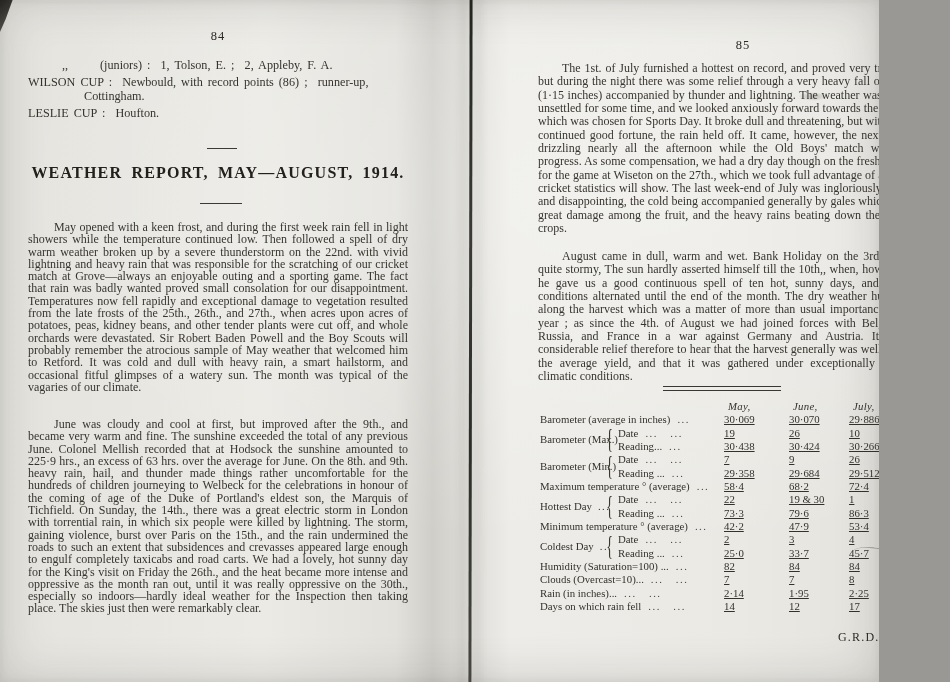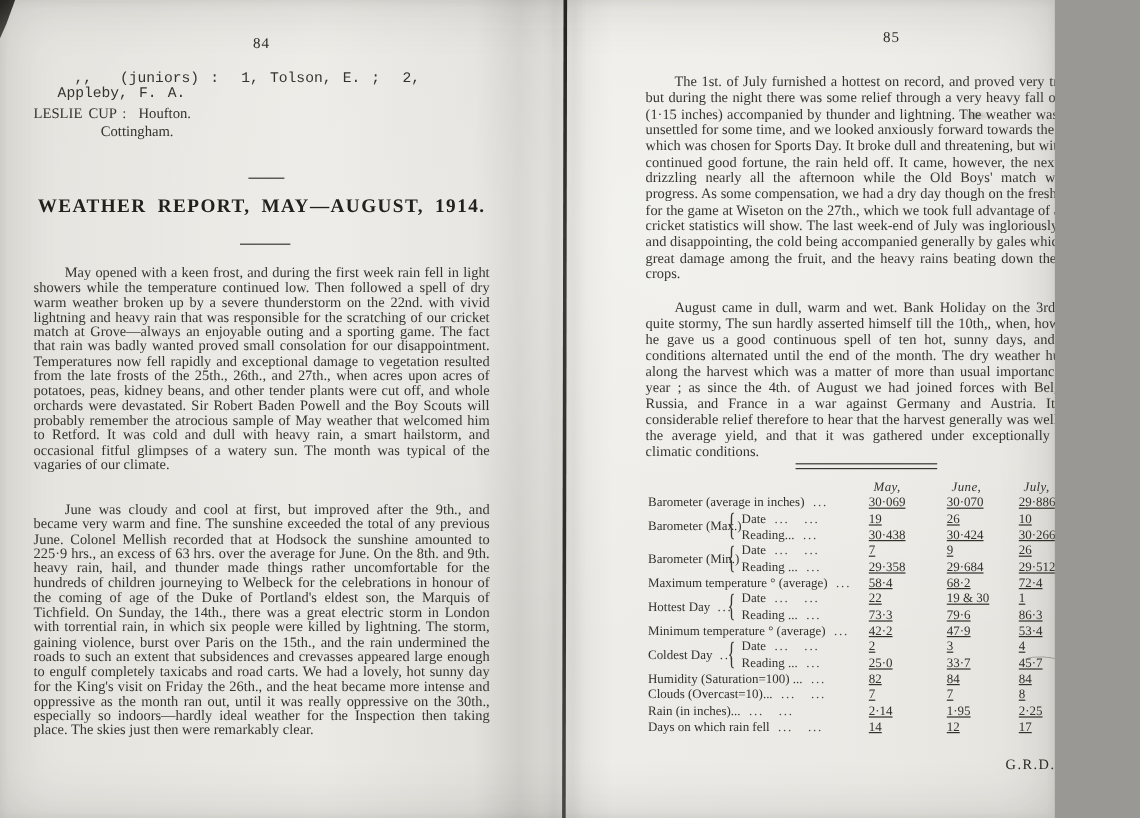--- a/index.html
+++ b/index.html
@@ -37,25 +37,25 @@
     position:absolute; left:852px; top:548px; width:52px; height:16px;
     border-top:1px solid rgba(95,92,84,.45); border-radius:50%;
     transform:rotate(10deg);
   }
   .page { position:absolute; top:0; height:682px; }
   .page-left  { left:28px;  width:380px; }
   .page-right { left:538px; width:410px; }
 
   .page-number { position:absolute; width:100%; text-align:center; font-size:12.5px; letter-spacing:1px; color:#2e2b25; }
   .pn-84 { top:29px; }
-  .pn-85 { top:24px; }
+  .pn-85 { top:38px; }
 
   .awards { position:absolute; top:52px; left:0; width:380px; font-size:12.2px; word-spacing:2px; }
   .aw { line-height:13px; white-space:pre-wrap; }
-  .aw2 { margin-top:6.5px; padding-left:20px;font-family:Liberation Mono, monospace; }
+  .aw2 { margin-top:6.5px; padding-left:20px; }
   .aw2 .ditto { display:inline-block; width:38px; padding-left:14px; }
   .aw3 { margin-top:4px; }
   .aw4 { margin-top:1.5px; padding-left:56px; }
   .aw5 { margin-top:3.5px; }
 
   .rule { position:absolute; height:0; border-top:1.5px solid #3b3933; }
   .rule-1 { top:148px; left:179px; width:30px; }
   .rule-2 { top:203px; left:172px; width:42px; }
   .heading {
     position:absolute; top:164px; left:0; width:100%;
@@ -105,22 +105,23 @@
   <div class="gutter-line"></div>
   <div class="corner-mark"></div>
   <div class="smudge-a"></div>
   <div class="smudge-b"></div>
 
   <div class="page page-left">
     <div class="page-number pn-84">84</div>
 
     <div class="awards">
       <div class="aw aw2"><span class="ditto">,,</span><span>(juniors) :  1, Tolson, E. ;  2, Appleby, F. A.</span></div>
+      <div class="aw aw3">WILSON CUP :  Newbould, with record points (86) ;  runner-up,</div>
+      <div class="aw aw4">Cottingham.</div>
       <div class="aw aw5">LESLIE CUP :  Houfton.</div>
-      <div class="aw aw4">Cottingham.</div>
     </div>
 
     <div class="rule rule-1"></div>
     <div class="heading">WEATHER REPORT, MAY—AUGUST, 1914.</div>
     <div class="rule rule-2"></div>
 
     <p class="para para-may">May opened with a keen frost, and during the first week rain fell in light showers while the temperature continued low. Then followed a spell of dry warm weather broken up by a severe thunderstorm on the 22nd. with vivid lightning and heavy rain that was responsible for the scratching of our cricket match at Grove—always an enjoyable outing and a sporting game. The fact that rain was badly wanted proved small consolation for our disappointment. Temperatures now fell rapidly and exceptional damage to vegetation resulted from the late frosts of the 25th., 26th., and 27th., when acres upon acres of potatoes, peas, kidney beans, and other tender plants were cut off, and whole orchards were devastated. Sir Robert Baden Powell and the Boy Scouts will probably remember the atrocious sample of May weather that welcomed him to Retford. It was cold and dull with heavy rain, a smart hailstorm, and occasional fitful glimpses of a watery sun. The month was typical of the vagaries of our climate.</p>
     <p class="para para-june">June was cloudy and cool at first, but improved after the 9th., and became very warm and fine. The sunshine exceeded the total of any previous June. Colonel Mellish recorded that at Hodsock the sunshine amounted to 225·9 hrs., an excess of 63 hrs. over the average for June. On the 8th. and 9th. heavy rain, hail, and thunder made things rather uncomfortable for the hundreds of children journeying to Welbeck for the celebrations in honour of the coming of age of the Duke of Portland's eldest son, the Marquis of Tichfield. On Sunday, the 14th., there was a great electric storm in London with torrential rain, in which six people were killed by lightning. The storm, gaining violence, burst over Paris on the 15th., and the rain undermined the roads to such an extent that subsidences and crevasses appeared large enough to engulf completely taxicabs and road carts. We had a lovely, hot sunny day for the King's visit on Friday the 26th., and the heat became more intense and oppressive as the month ran out, until it was really oppressive on the 30th., especially so indoors—hardly ideal weather for the Inspection then taking place. The skies just then were remarkably clear.</p>
   </div>
 

